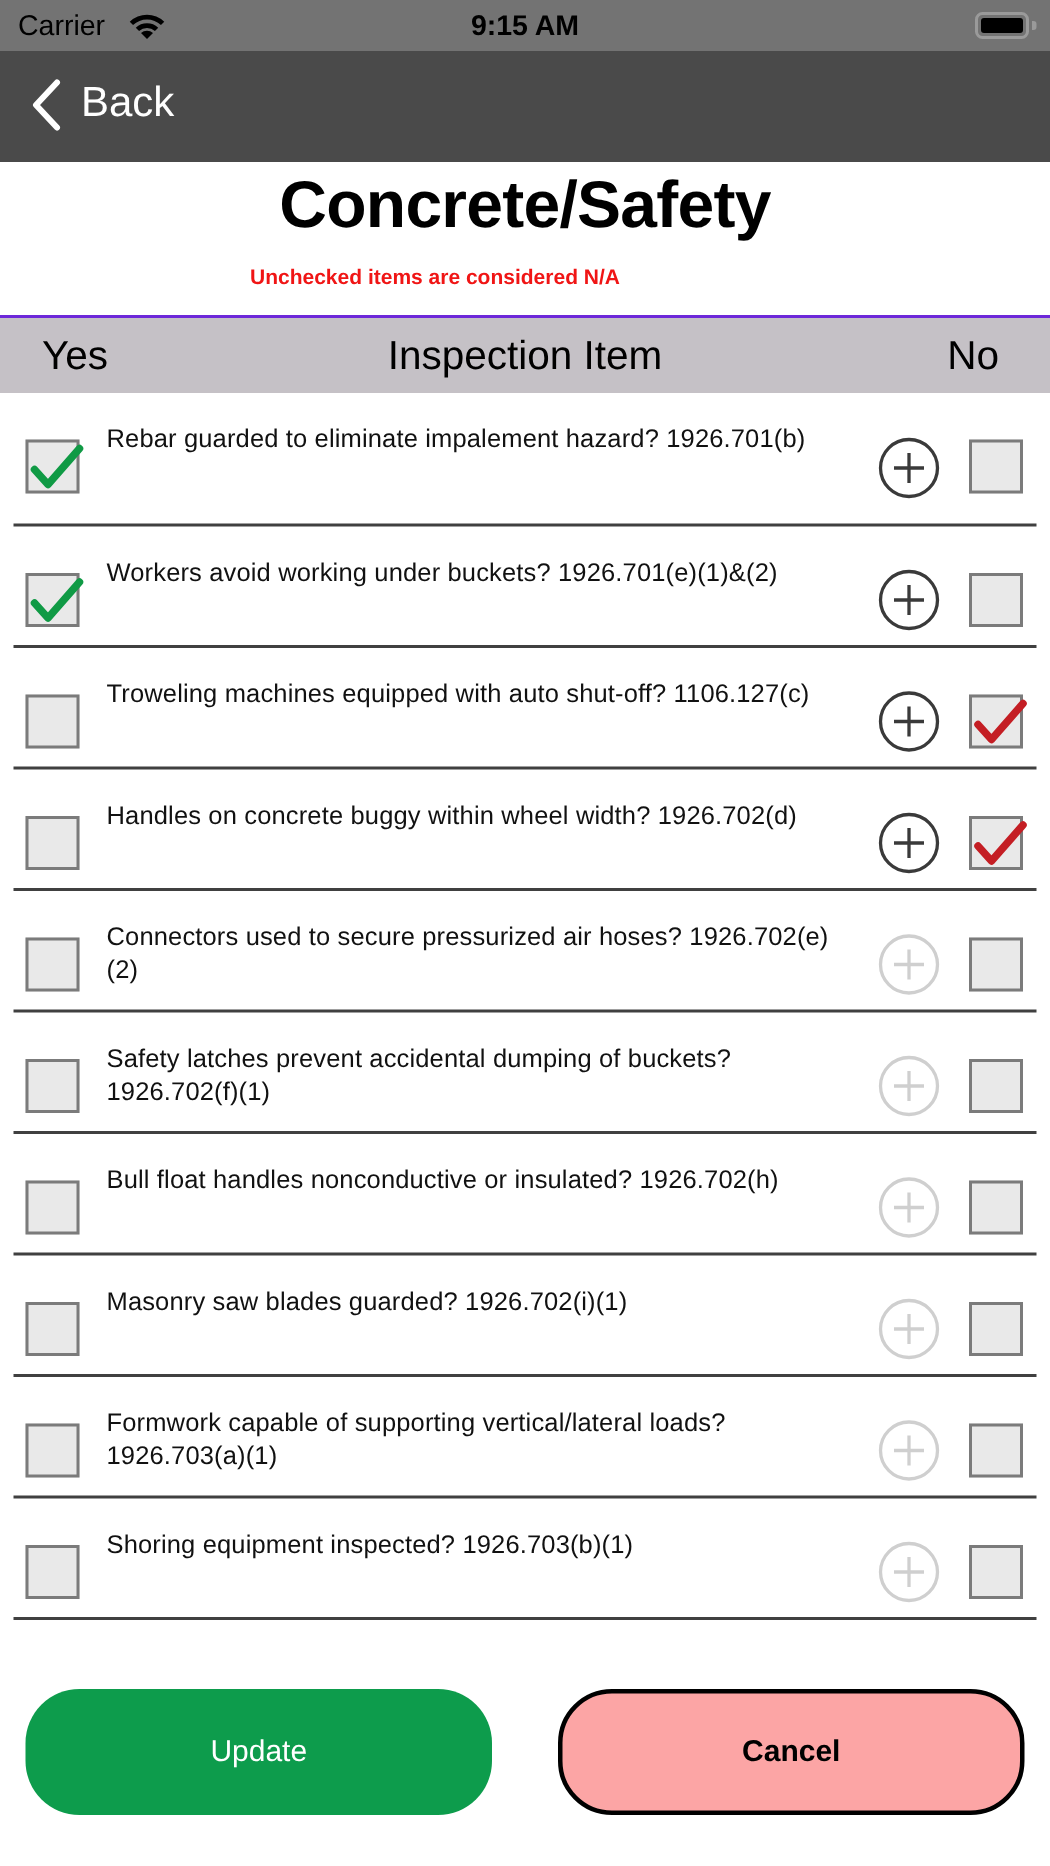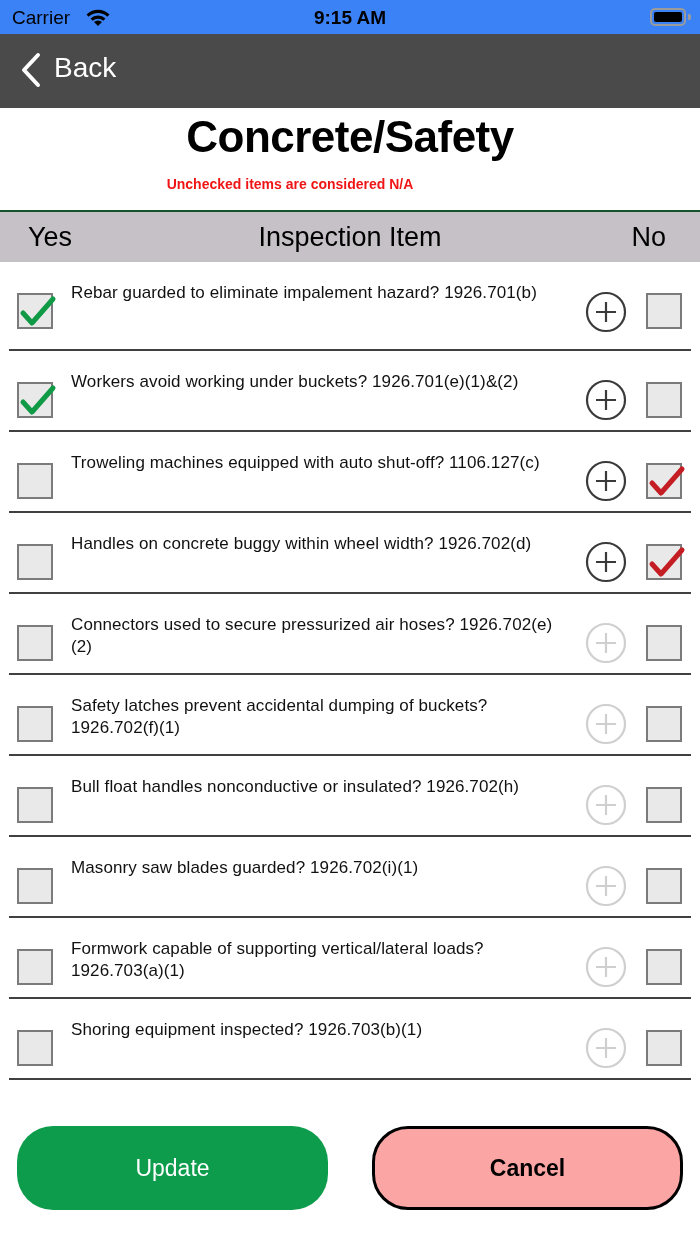--- a/index.html
+++ b/index.html
@@ -1,39 +1,39 @@
 <!DOCTYPE html>
 <html><head>
 <meta charset="utf-8">
 <style>
   * { box-sizing: border-box; margin: 0; padding: 0; }
   html, body { width: 700px; height: 1244px; overflow: hidden; background: #ffffff; }
   body { font-family: "Liberation Sans", "DejaVu Sans", sans-serif; color: #000; position: relative; }
 
   
-  .status-bar { position: absolute; top: 0; left: 0; width: 700px; height: 34px; background: #3b82f6; }
+  .status-bar { position: absolute; top: 0; left: 0; width: 700px; height: 34px; background: #737373; }
   .status-carrier { position: absolute; left: 12px; top: 7px; font-size: 19px; }
   .wifi { position: absolute; left: 84px; top: 6px; width: 28px; height: 22px; }
   .status-time { position: absolute; left: 0; right: 0; top: 7px; text-align: center; font-size: 19px; font-weight: bold; }
   .battery { position: absolute; right: 14px; top: 8px; width: 36px; height: 18px; border: 2px solid #9a9a9a; border-radius: 5px; padding: 2px; }
   .battery-fill { width: 100%; height: 100%; background: #000; border-radius: 2px; }
   .battery-tip { position: absolute; right: 9px; top: 14px; width: 3px; height: 6px; background: #9a9a9a; border-radius: 0 2px 2px 0; }
 
   
   .nav-bar { position: absolute; top: 34px; left: 0; width: 700px; height: 74px; background: #4a4a4a; }
   .back-button { position: absolute; left: 18px; top: 18px; height: 40px; display: flex; align-items: flex-start; cursor: pointer; }
   .back-chevron { width: 26px; height: 36px; margin-right: 10px; }
   .back-label { color: #fff; font-size: 28px; }
 
   
   .page-title { position: absolute; top: 112px; left: 0; width: 700px; text-align: center; font-size: 44px; font-weight: bold; letter-spacing: -0.5px; }
   .notice { position: absolute; top: 176px; left: 0; width: 580px; text-align: center; font-size: 14px; font-weight: bold; color: #f01515; }
 
   
-  .table-header { position: absolute; top: 210px; left: 0; width: 700px; height: 52px; background: #c5c1c6; border-top: 2px solid #14532d; }
+  .table-header { position: absolute; top: 210px; left: 0; width: 700px; height: 52px; background: #c5c1c6; border-top: 2px solid #6d28d9; }
   .th { position: absolute; top: 10px; font-size: 27px; }
   .th-yes { left: 28px; }
   .th-item { left: 0; right: 0; text-align: center; }
   .th-no { right: 34px; }
 
   
   .list { position: absolute; top: 262px; left: 0; width: 700px; height: 838px; overflow: hidden; }
   .row { position: relative; height: 81px; margin: 0 9px; border-bottom: 2px solid #404040; }
   .row:first-child { height: 89px; }
   .row .cb { position: absolute; width: 36px; height: 36px; background: #e9e9e9; border: 2px solid #7b7b7b; cursor: pointer; }
@@ -47,21 +47,21 @@
   .row:first-child .item-text { top: 20px; }
   .row:first-child .cb { top: 31px; }
   .row:first-child .plus { top: 29px; }
   .row:not(:first-child) .item-text { top: 20px; }
   .row:not(:first-child) .cb { top: 31px; }
   .row:not(:first-child) .plus { top: 28px; }
   .row.clipped { border-bottom: none; }
 
   
   .footer { position: absolute; top: 1100px; left: 0; width: 700px; height: 144px; background: #fff; }
-  .btn { position: absolute; top: 26px; height: 84px; border-radius: 36px; display: flex; align-items: center; justify-content: center; font-size: 23px; cursor: pointer; }
+  .btn { position: absolute; top: 26px; height: 84px; border-radius: 36px; display: flex; align-items: center; justify-content: center; font-size: 20px; cursor: pointer; }
   .btn-update { left: 17px; width: 311px; background: #0d9c4c; color: #fff; }
   .btn-cancel { left: 372px; width: 311px; background: #fca5a5; color: #000; border: 3px solid #000; font-weight: bold; }
 </style>
 </head>
 <body>
 
 <div class="status-bar">
   <span class="status-carrier">Carrier</span>
   <svg class="wifi" viewBox="0 0 28 22">
     <path d="M14 20 L10 16 A6 6 0 0 1 18 16 Z" fill="#000"></path>

